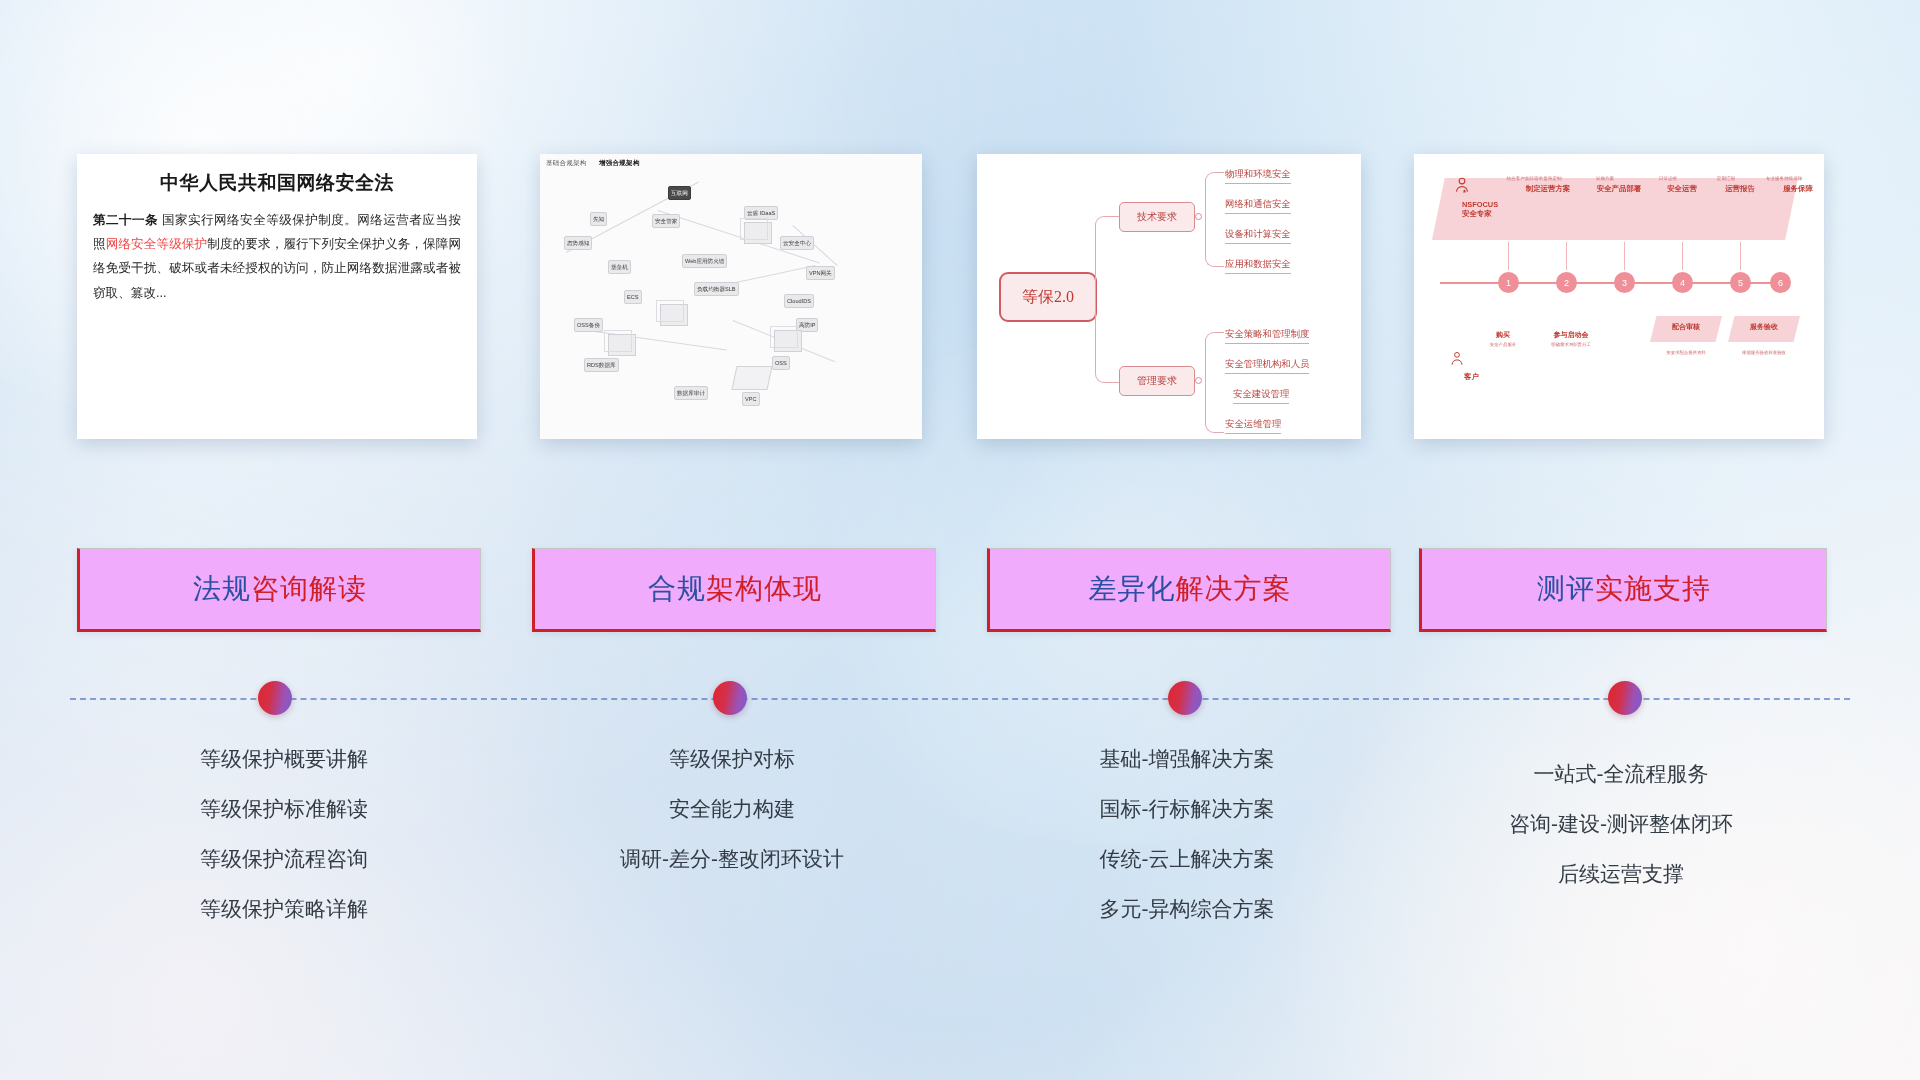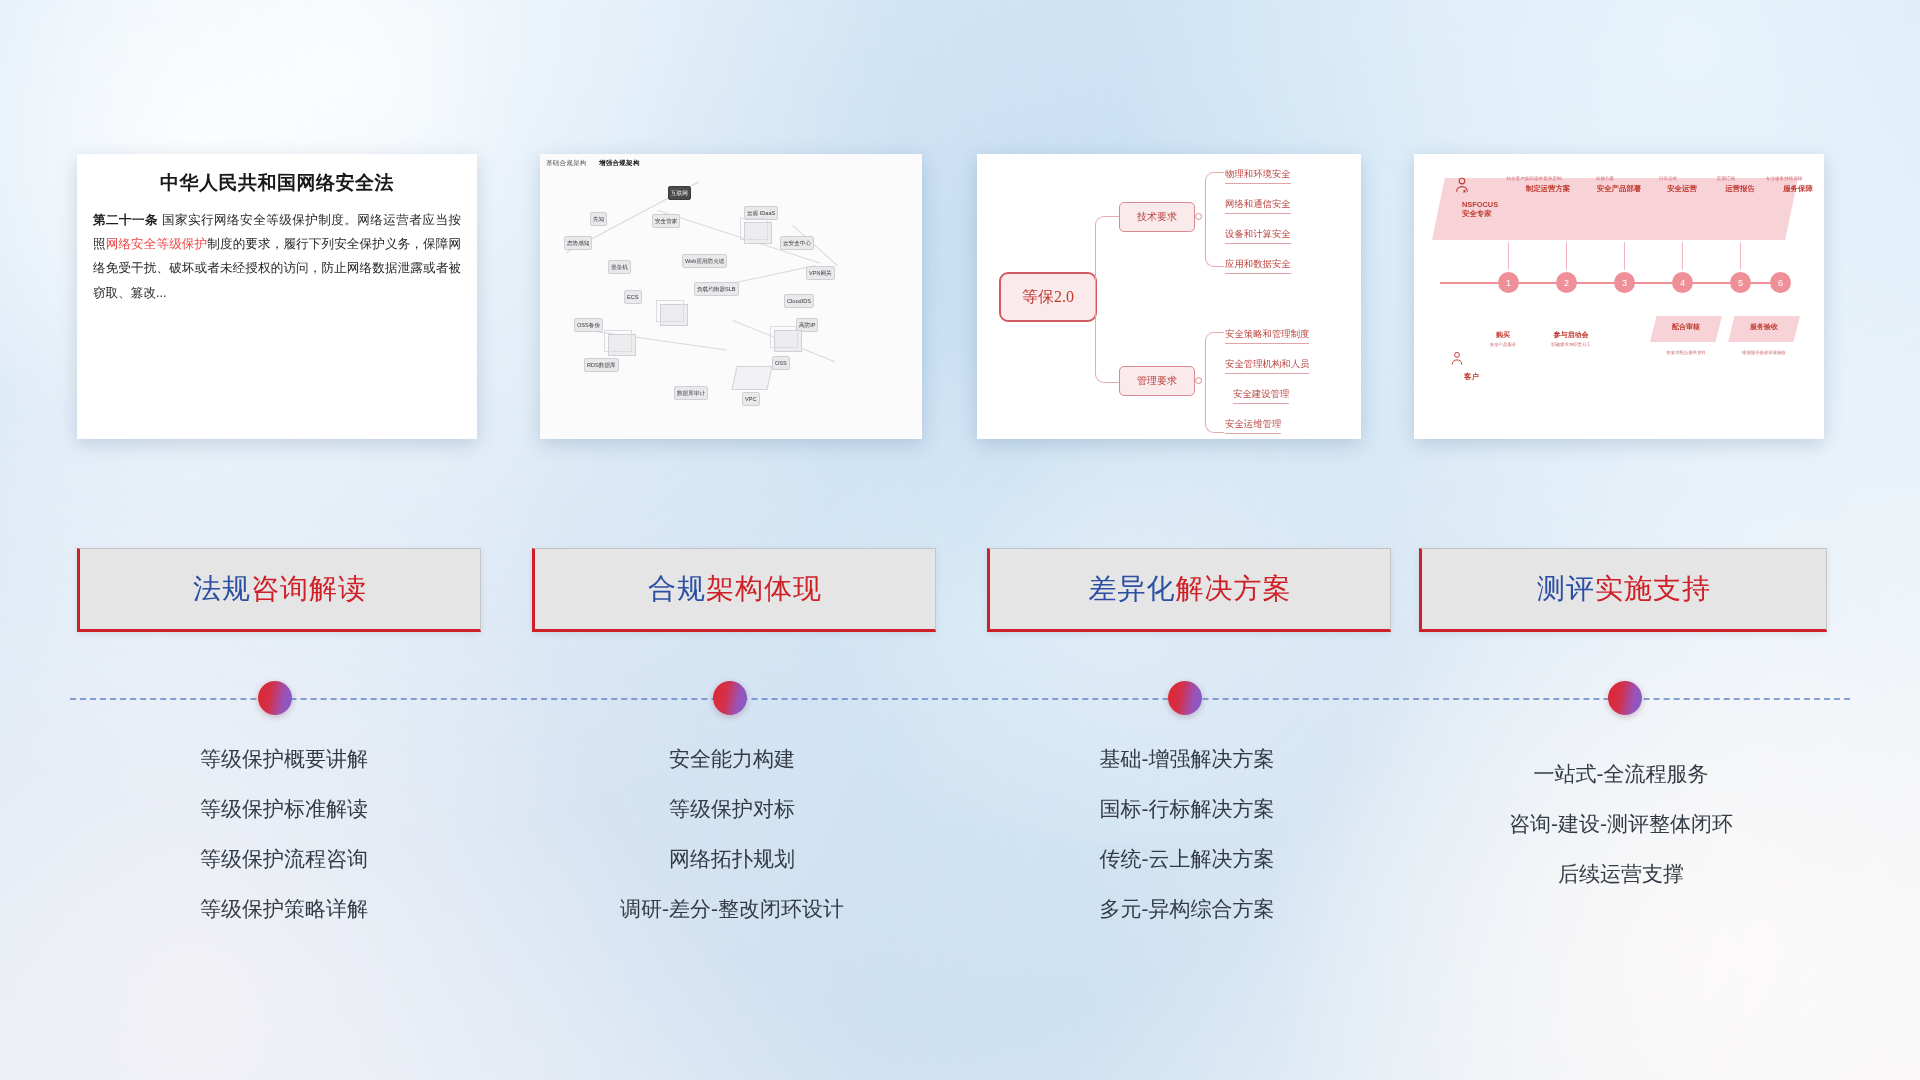--- a/index.html
+++ b/index.html
@@ -87,21 +87,21 @@
   .nf-tick{position:absolute;width:1px;background:#f0b6bb;}
   .nf-foot{position:absolute;color:#c0392f;text-align:center;}
   .nf-foot .t{font-size:7px;font-weight:bold;white-space:nowrap;}
   .nf-foot .s{font-size:4.4px;color:#c86a70;white-space:nowrap;margin-top:2px;}
   .nf-par{position:absolute;height:26px;background:#f7d3d7;
           clip-path:polygon(9% 0,100% 0,91% 100%,0 100%);}
   .nf-usr{position:absolute;left:22px;top:196px;text-align:center;color:#c0392f;}
 
   
   .hdr{
-    position:absolute;height:80px;background:#e5e5e5;border:1.6px solid #c5c5c5;
+    position:absolute;height:80px;background:#f0abfc;border:1.6px solid #c5c5c5;
     border-left:3.5px solid #cf2027;border-bottom:3.5px solid #cf2027;
     display:flex;align-items:center;justify-content:center;
     box-shadow:0 2px 6px rgba(70,100,140,0.12);
   }
   .hdr span{font-size:28px;font-weight:normal;letter-spacing:1px;}
   .hdr .bl{color:#2b4fa2;}
   .hdr .re{color:#cf2027;}
   .h1{left:77px;top:548px;width:400px;}
   .h2{left:532px;top:548px;width:400px;}
   .h3{left:987px;top:548px;width:400px;}
@@ -321,23 +321,22 @@
 <div class="dot d3"></div>
 <div class="dot d4"></div>
 
 <div class="list l1">
   <div>等级保护概要讲解</div>
   <div>等级保护标准解读</div>
   <div>等级保护流程咨询</div>
   <div>等级保护策略详解</div>
 </div>
 <div class="list l2">
+  <div>等级保护对标</div>
   <div>安全能力构建</div>
-  <div>等级保护对标</div>
-  <div>网络拓扑规划</div>
   <div>调研-差分-整改闭环设计</div>
 </div>
 <div class="list l3">
   <div>基础-增强解决方案</div>
   <div>国标-行标解决方案</div>
   <div>传统-云上解决方案</div>
   <div>多元-异构综合方案</div>
 </div>
 <div class="list l4" style="top:763px;">
   <div>一站式-全流程服务</div>

